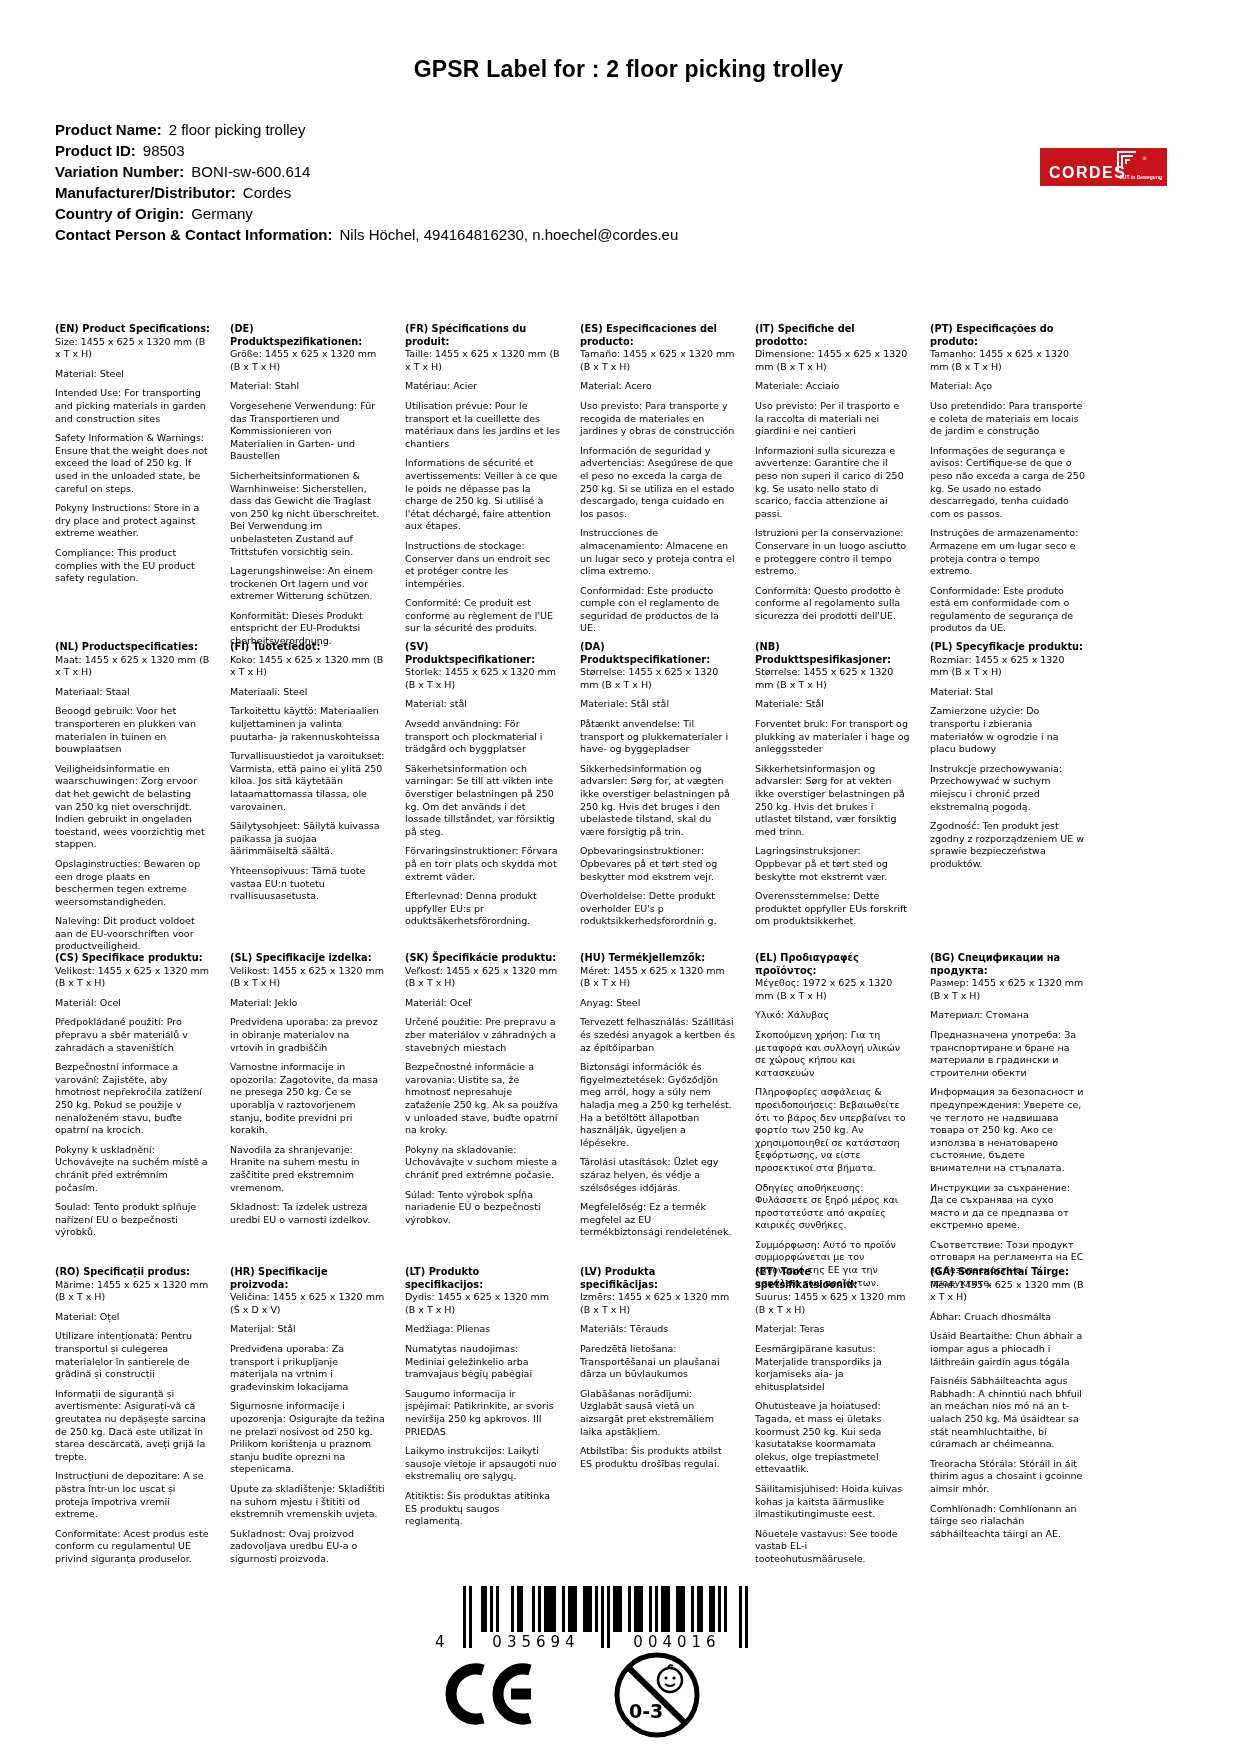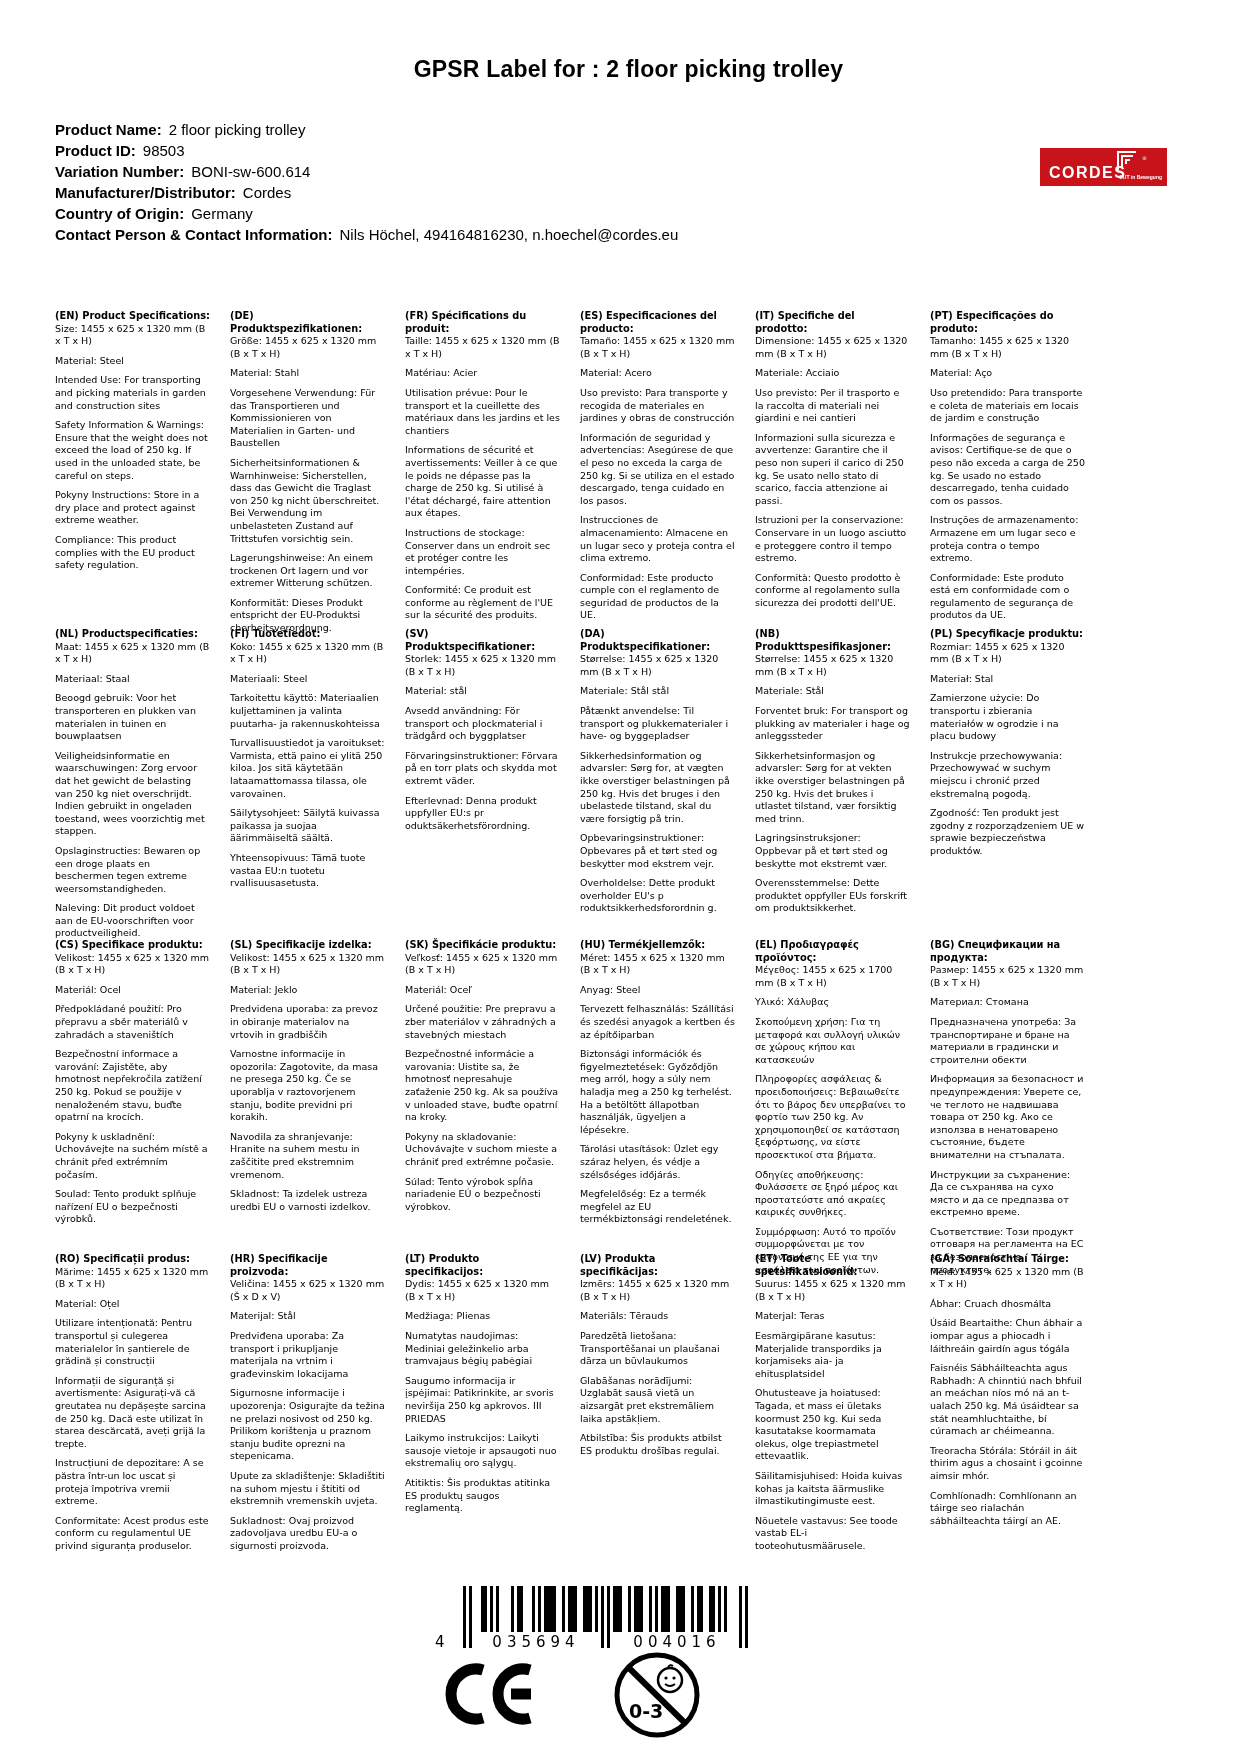--- a/index.html
+++ b/index.html
@@ -16,21 +16,21 @@
   .pi-value{margin-left:7px;}
 
   .logo{position:absolute;left:1040px;top:148px;width:127px;height:38px;background:#c8131a;}
   .logo-text{position:absolute;left:9px;bottom:4px;color:#fff;font-weight:bold;font-size:16px;
              letter-spacing:1.5px;font-family:"Liberation Sans",sans-serif;}
   .logo-chevrons{position:absolute;right:26px;top:2px;}
   .logo-reg{position:absolute;right:20px;top:8px;color:#fff;font-size:5px;line-height:5px;}
   .logo-tagline{position:absolute;right:5px;bottom:6px;color:#fff;font-size:5px;font-weight:bold;
                 font-family:"Liberation Sans",sans-serif;}
 
-  .grid{position:absolute;left:55px;top:310px;display:grid;
+  .grid{position:absolute;left:55px;top:323px;display:grid;
         grid-template-columns:repeat(6,159px);column-gap:16px;
         grid-template-rows:318px 311px 314px auto;}
   .lang-cell{font-size:9.5px;line-height:12.6px;padding-right:4px;}
   .lang-heading{font-weight:bold;font-size:9.8px;line-height:12.6px;}
   .lang-par{margin:0;}
   .lang-par + .lang-par{margin-top:7px;}
 
   .barcode{position:absolute;left:443px;top:1586px;width:305px;height:66px;}
   .barcode svg{position:absolute;left:20px;top:0;}
   .bc-digit{position:absolute;top:47px;font-size:15px;letter-spacing:5px;text-align:center;
@@ -152,20 +152,21 @@
         <p class="lang-par">Tarkoitettu käyttö: Materiaalien kuljettaminen ja valinta puutarha- ja rakennuskohteissa</p>
         <p class="lang-par">Turvallisuustiedot ja varoitukset: Varmista, että paino ei ylitä 250 kiloa. Jos sitä käytetään lataamattomassa tilassa, ole varovainen.</p>
         <p class="lang-par">Säilytysohjeet: Säilytä kuivassa paikassa ja suojaa äärimmäiseltä säältä.</p>
         <p class="lang-par">Yhteensopivuus: Tämä tuote vastaa EU:n tuotetu rvallisuusasetusta.</p>
       </div>
       <div class="lang-cell">
         <div class="lang-heading">(SV) Produktspecifikationer:</div>
         <p class="lang-par">Storlek: 1455 x 625 x 1320 mm (B x T x H)</p>
         <p class="lang-par">Material: stål</p>
         <p class="lang-par">Avsedd användning: För transport och plockmaterial i trädgård och byggplatser</p>
+        <p class="lang-par">Säkerhetsinformation och varningar: Se till att vikten inte överstiger belastningen på 250 kg. Om det används i det lossade tillståndet, var försiktig på steg.</p>
         <p class="lang-par">Förvaringsinstruktioner: Förvara på en torr plats och skydda mot extremt väder.</p>
         <p class="lang-par">Efterlevnad: Denna produkt uppfyller EU:s pr oduktsäkerhetsförordning.</p>
       </div>
       <div class="lang-cell">
         <div class="lang-heading">(DA) Produktspecifikationer:</div>
         <p class="lang-par">Størrelse: 1455 x 625 x 1320 mm (B x T x H)</p>
         <p class="lang-par">Materiale: Stål stål</p>
         <p class="lang-par">Påtænkt anvendelse: Til transport og plukkematerialer i have- og byggepladser</p>
         <p class="lang-par">Sikkerhedsinformation og advarsler: Sørg for, at vægten ikke overstiger belastningen på 250 kg. Hvis det bruges i den ubelastede tilstand, skal du være forsigtig på trin.</p>
         <p class="lang-par">Opbevaringsinstruktioner: Opbevares på et tørt sted og beskytter mod ekstrem vejr.</p>
@@ -219,21 +220,21 @@
         <div class="lang-heading">(HU) Termékjellemzők:</div>
         <p class="lang-par">Méret: 1455 x 625 x 1320 mm (B x T x H)</p>
         <p class="lang-par">Anyag: Steel</p>
         <p class="lang-par">Tervezett felhasználás: Szállítási és szedési anyagok a kertben és az építőiparban</p>
         <p class="lang-par">Biztonsági információk és figyelmeztetések: Győződjön meg arról, hogy a súly nem haladja meg a 250 kg terhelést. Ha a betöltött állapotban használják, ügyeljen a lépésekre.</p>
         <p class="lang-par">Tárolási utasítások: Üzlet egy száraz helyen, és védje a szélsőséges időjárás.</p>
         <p class="lang-par">Megfelelőség: Ez a termék megfelel az EU termékbiztonsági rendeletének.</p>
       </div>
       <div class="lang-cell">
         <div class="lang-heading">(EL) Προδιαγραφές προϊόντος:</div>
-        <p class="lang-par">Μέγεθος: 1455 x 625 x 1700 mm (B x T x H)</p>
+        <p class="lang-par">Μέγεθος: 1972 x 625 x 1320 mm (B x T x H)</p>
         <p class="lang-par">Υλικό: Χάλυβας</p>
         <p class="lang-par">Σκοπούμενη χρήση: Για τη μεταφορά και συλλογή υλικών σε χώρους κήπου και κατασκευών</p>
         <p class="lang-par">Πληροφορίες ασφάλειας &amp; προειδοποιήσεις: Βεβαιωθείτε ότι το βάρος δεν υπερβαίνει το φορτίο των 250 kg. Αν χρησιμοποιηθεί σε κατάσταση ξεφόρτωσης, να είστε προσεκτικοί στα βήματα.</p>
         <p class="lang-par">Οδηγίες αποθήκευσης: Φυλάσσετε σε ξηρό μέρος και προστατεύστε από ακραίες καιρικές συνθήκες.</p>
         <p class="lang-par">Συμμόρφωση: Αυτό το προϊόν συμμορφώνεται με τον κανονισμό της ΕΕ για την ασφάλεια των προϊόντων.</p>
       </div>
       <div class="lang-cell">
         <div class="lang-heading">(BG) Спецификации на продукта:</div>
         <p class="lang-par">Размер: 1455 x 625 x 1320 mm (B x T x H)</p>
         <p class="lang-par">Материал: Стомана</p>

